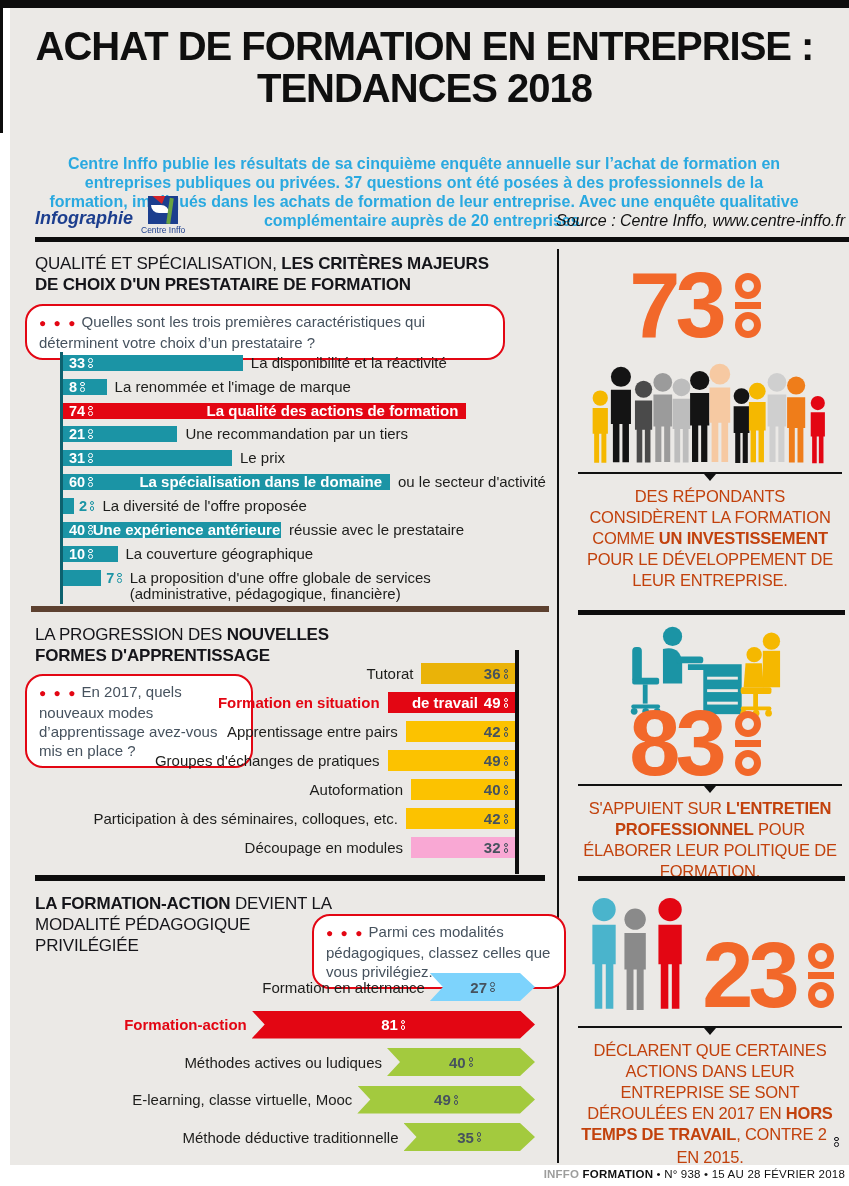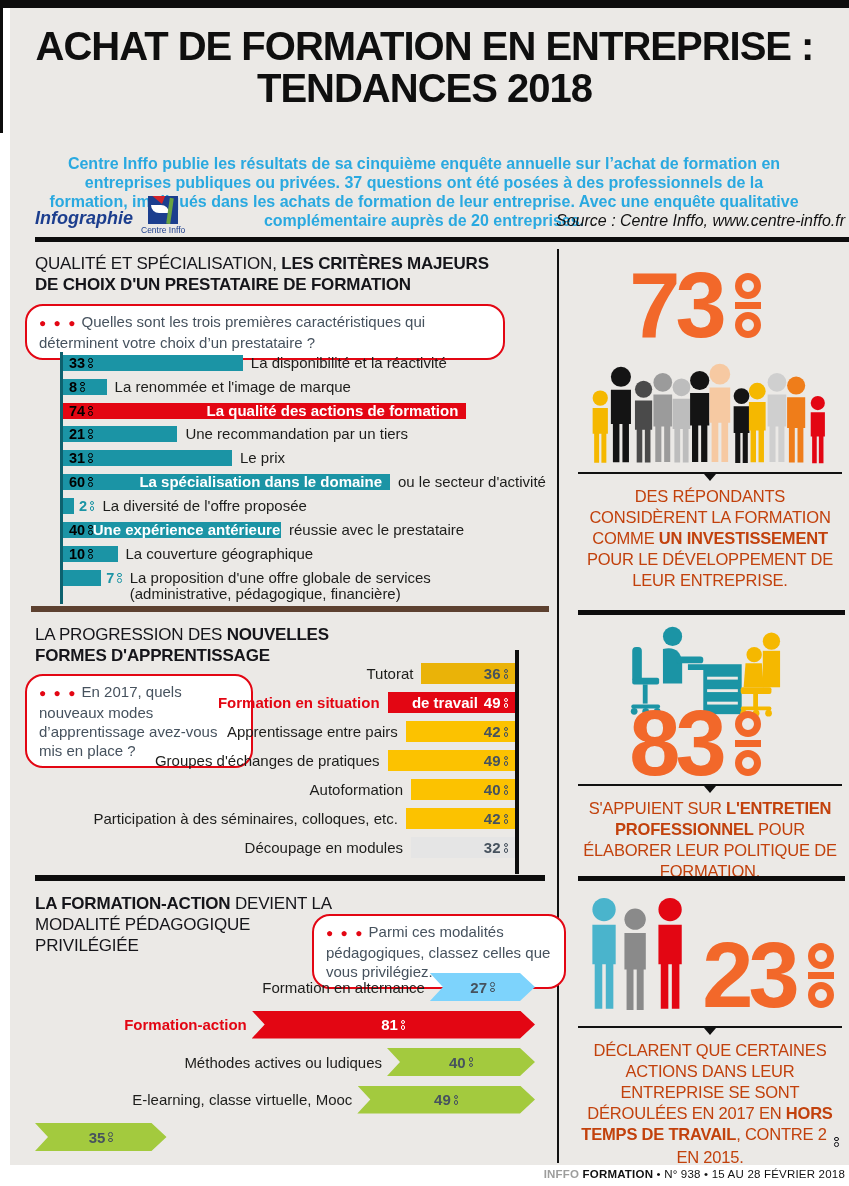--- a/index.html
+++ b/index.html
@@ -40,21 +40,21 @@
   .pct i{width:4.5px;height:4.5px;border:1.5px solid currentColor;border-radius:50%;display:block;box-sizing:border-box;}
   .pct-big{display:inline-flex;flex-direction:column;align-items:center;gap:3px;margin-left:13px;}
   .pct-big .ring{width:26px;height:26px;border:7px solid #f2682a;border-radius:50%;box-sizing:border-box;}
   .pct-big .pbar{width:26px;height:7px;background:#f2682a;}
 
   
   .c1axis{left:60px;top:352px;width:3px;height:252px;background:#0d616e;}
   .c1rows{left:63px;top:355px;width:486px;}
   .c1row{display:flex;align-items:flex-start;margin-bottom:7.4px;min-height:16px;}
   .c1bar{height:16px;display:flex;align-items:center;flex-shrink:0;}
-  .c1bar .val{color:#000000;font-weight:bold;font-size:14.5px;margin-left:6px;display:flex;align-items:center;line-height:16px;}
+  .c1bar .val{color:#ffffff;font-weight:bold;font-size:14.5px;margin-left:6px;display:flex;align-items:center;line-height:16px;}
   .c1bar .inlabel{margin-left:auto;color:#fff;font-weight:bold;font-size:15px;padding-right:8px;white-space:nowrap;line-height:16px;}
   .val-out{color:#1b94a5;font-weight:bold;font-size:14.5px;margin-left:5px;display:flex;align-items:center;line-height:16px;flex-shrink:0;}
   .outlabel{font-size:15px;color:#1d1d1b;margin-left:8px;line-height:16.5px;max-width:330px;}
 
   
   .c2axis{left:515px;top:650px;width:4px;height:224px;background:#0d0d0d;}
   .c2rows{left:35px;top:663px;width:480px;}
   .c2row{display:flex;align-items:center;justify-content:flex-end;height:21px;margin-bottom:8px;}
   .c2label{font-size:15px;color:#1d1d1b;margin-right:8px;white-space:nowrap;}
   .c2label.red{color:#e30613;font-weight:bold;}
@@ -284,21 +284,21 @@
         <span class="c2label">Participation à des séminaires, colloques, etc.</span>
         <div class="c2bar" style="width: 109.2px; background: rgb(252, 194, 0);">
           <span class="val" style="color: rgb(70, 82, 94);">42<span class="pct">
               <i></i>
               <i></i>
             </span></span>
         </div>
       </div>
       <div class="c2row">
         <span class="c2label">Découpage en modules</span>
-        <div class="c2bar" style="width: 104px; background: #e5e5e5;">
+        <div class="c2bar" style="width: 104px; background: #f9a8d4;">
           <span class="val" style="color: rgb(70, 82, 94);">32<span class="pct">
               <i></i>
               <i></i>
             </span></span>
         </div>
       </div>
     </div>
   <div class="abs blackdiv-left"></div>
 
   <div class="abs qbox" style="left:312px;top:914px;width:226px">
@@ -339,20 +339,21 @@
       <div class="c3row">
         <span class="c3label">E-learning, classe virtuelle, Mooc</span>
         <div class="c3bar" style="width: 177.7px; background: rgb(163, 202, 62);">
           <span class="val" style="color: rgb(70, 82, 94);">49<span class="pct">
               <i></i>
               <i></i>
             </span></span>
         </div>
       </div>
       <div class="c3row">
+        <span class="c3label">Méthode déductive traditionnelle</span>
         <div class="c3bar" style="width: 131.5px; background: rgb(163, 202, 62);">
           <span class="val" style="color: rgb(70, 82, 94);">35<span class="pct">
               <i></i>
               <i></i>
             </span></span>
         </div>
       </div>
     </div>
 
   <div class="abs statnum" style="left:575px;top:268px;width:240px">

